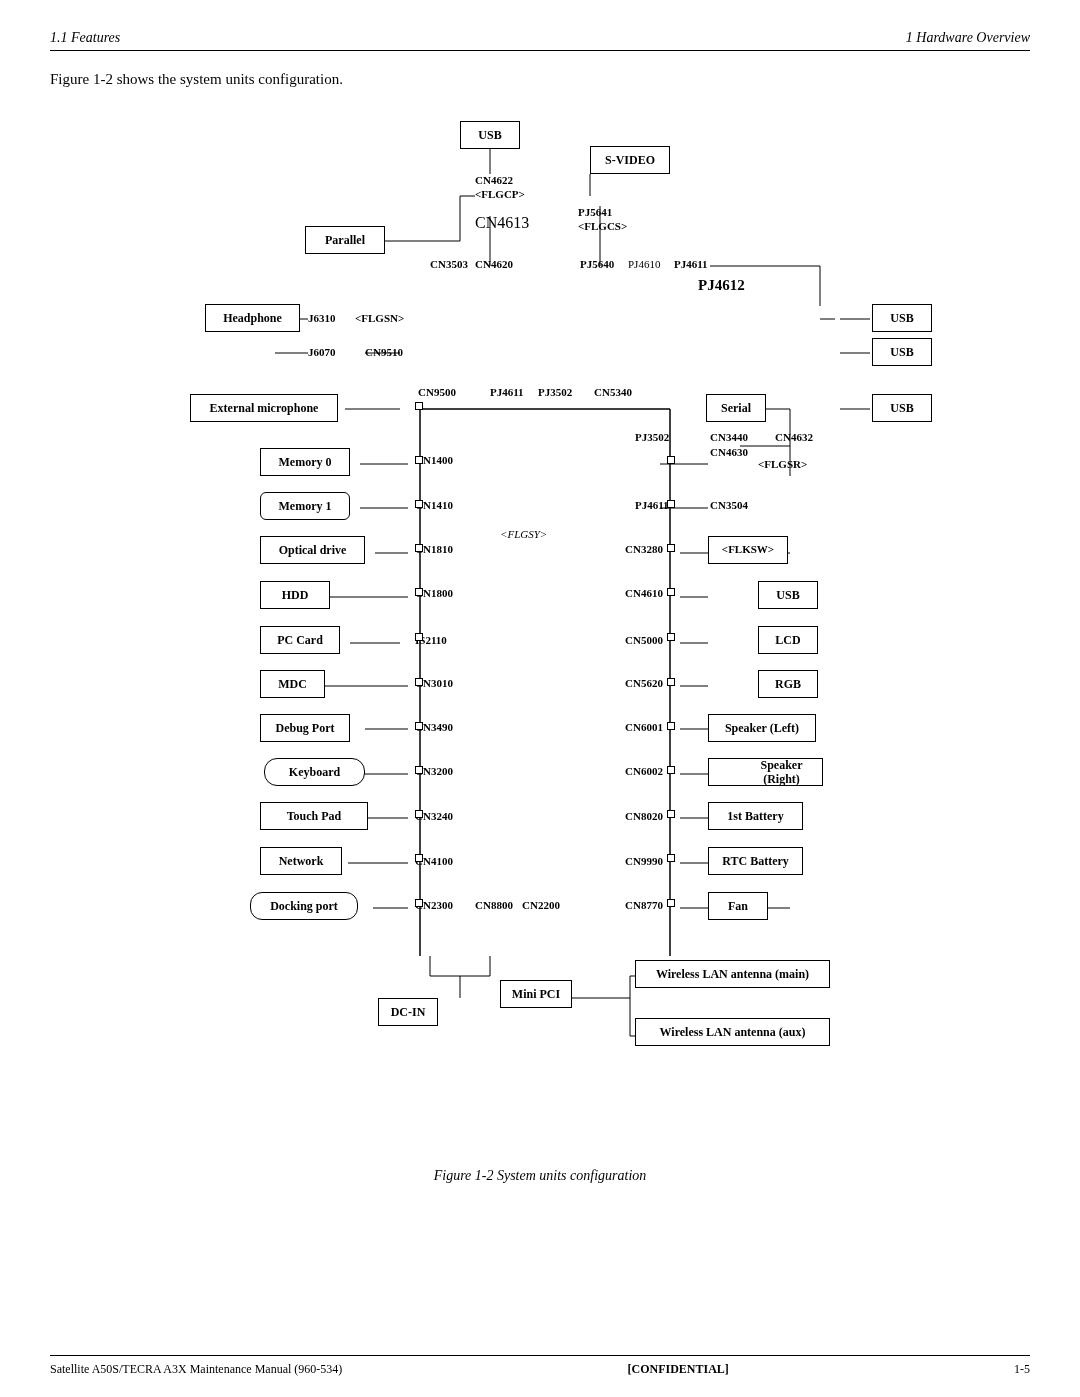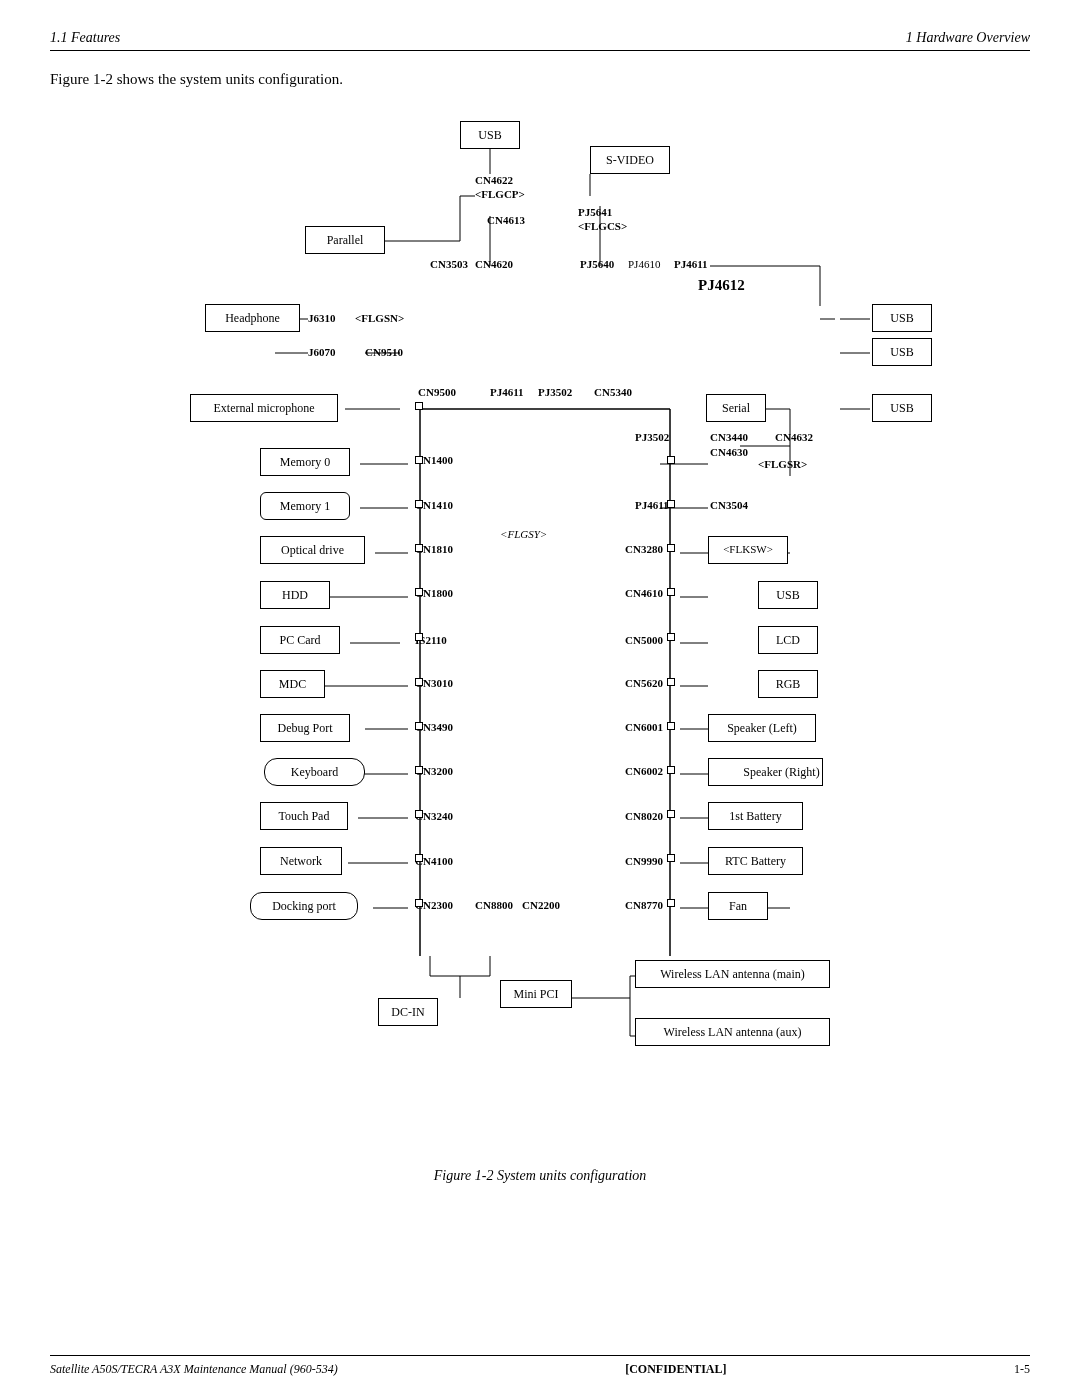--- a/index.html
+++ b/index.html
@@ -39,20 +39,21 @@
     .box {
       position: absolute;
       border: 1px solid #000;
       background: #fff;
       display: flex;
       align-items: center;
       justify-content: center;
       text-align: center;
       font-size: 12px;
       line-height: 1.2;
+      font-weight: bold;
     }
     .small-label {
       position: absolute;
       font-size: 10px;
       font-weight: bold;
     }
     .italic-label {
       position: absolute;
       font-size: 11px;
       font-style: italic;
@@ -75,21 +76,21 @@
       display: flex;
       justify-content: space-between;
       border-top: 1px solid #000;
       padding-top: 6px;
       margin-top: auto;
       position: absolute;
       bottom: 20px;
       left: 50px;
       right: 50px;
     }
-    .footer-left { font-style: italic; font-size: 12px; }
+    .footer-left { font-size: 12px; }
     .footer-center { font-size: 12px; font-weight: bold; }
     .footer-right { font-size: 12px; }
   </style>
 </head>
 <body>
 
 <div class="page">
   <div class="header">
     <span class="header-left">1.1  Features</span>
     <span class="header-right">1  Hardware Overview</span>
@@ -209,21 +210,21 @@
 
     <div class="box" style="left:400px;top:15px;width:60px;height:28px;">USB</div>
 
     <div class="box" style="left:530px;top:40px;width:80px;height:28px;">S-VIDEO</div>
 
     <div class="small-label" style="left:415px;top:68px;font-size:11px;font-weight:bold;">CN4622</div>
     <div class="small-label" style="left:415px;top:82px;font-size:11px;">&lt;FLGCP&gt;</div>
 
     <div class="box" style="left:245px;top:120px;width:80px;height:28px;">Parallel</div>
 
-    <div class="small-label" style="left:427px;top:108px;font-size:11px;font-weight:bold;">CN4613</div>
+    <div class="small-label" style="left:415px;top:108px;font-size:16px;font-weight:normal;">CN4613</div>
 
     <div class="small-label" style="left:518px;top:100px;font-size:11px;font-weight:bold;">PJ5641</div>
     <div class="small-label" style="left:518px;top:114px;font-size:11px;">&lt;FLGCS&gt;</div>
 
     <div class="small-label" style="left:638px;top:152px;font-size:15px;font-weight:bold;margin-top:19px;">PJ4612</div>
 
     <div class="box" style="left:812px;top:198px;width:60px;height:28px;">USB</div>
 
     <div class="box" style="left:812px;top:232px;width:60px;height:28px;">USB</div>
 
@@ -299,21 +300,21 @@
 
     <div class="small-label" style="left:565px;top:615px;font-size:11px;font-weight:bold;">CN6001</div>
     <div class="box" style="left:648px;top:608px;width:108px;height:28px;">Speaker (Left)</div>
 
     <div class="box" style="left:204px;top:652px;width:101px;height:28px;border-radius:13px;">Keyboard</div>
     <div class="small-label" style="left:355px;top:659px;font-size:11px;font-weight:bold;">CN3200</div>
 
     <div class="small-label" style="left:565px;top:659px;font-size:11px;font-weight:bold;">CN6002</div>
     <div class="box" style="left:648px;top:652px;width:115px;height:28px;padding-left:32px;">Speaker (Right)</div>
 
-    <div class="box" style="left:200px;top:696px;width:88px;height:28px;">Touch Pad</div>
+    <div class="box" style="left:200px;top:696px;width:108px;height:28px;">Touch Pad</div>
     <div class="small-label" style="left:355px;top:704px;font-size:11px;font-weight:bold;">CN3240</div>
 
     <div class="small-label" style="left:565px;top:704px;font-size:11px;font-weight:bold;">CN8020</div>
     <div class="box" style="left:648px;top:696px;width:95px;height:28px;">1st Battery</div>
 
     <div class="box" style="left:200px;top:741px;width:82px;height:28px;">Network</div>
     <div class="small-label" style="left:355px;top:749px;font-size:11px;font-weight:bold;">CN4100</div>
 
     <div class="small-label" style="left:565px;top:749px;font-size:11px;font-weight:bold;">CN9990</div>
     <div class="box" style="left:648px;top:741px;width:95px;height:28px;">RTC Battery</div>

